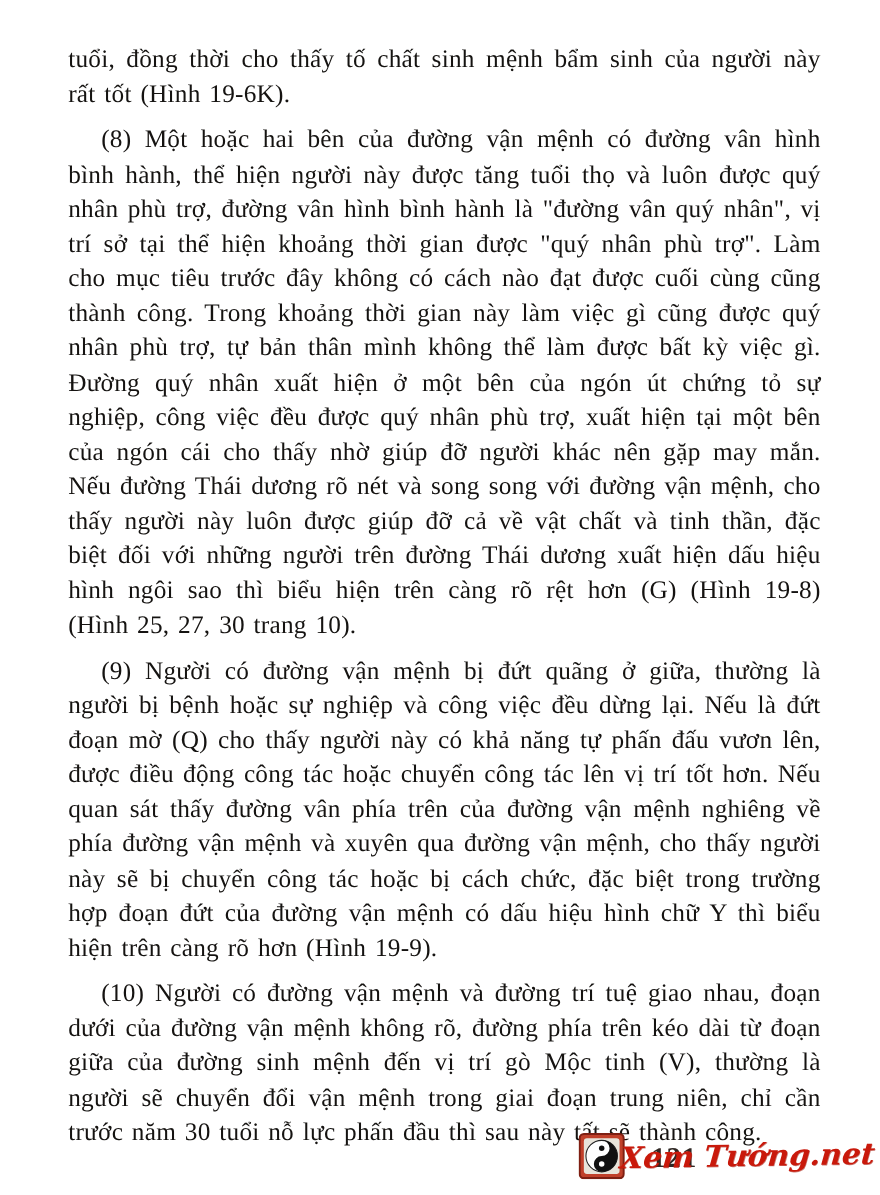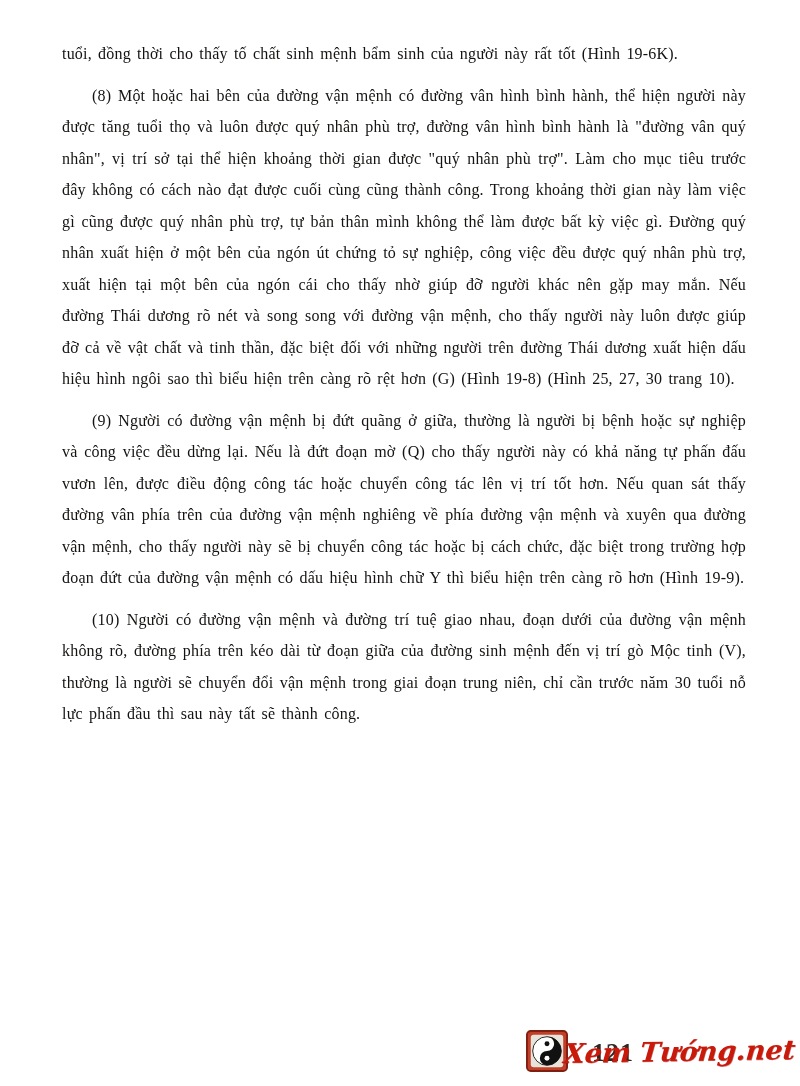--- a/index.html
+++ b/index.html
@@ -17,21 +17,21 @@
     color: #151311;
   }
   .text-block {
     position: absolute;
     top: 38px;
     left: 62px;
     width: 684px;
   }
   .text-block p {
     margin: 0 0 10px 0;
-    font-size: 16px;
+    font-size: 23px;
     line-height: 31.5px;
     text-align: justify;
     letter-spacing: 0.2px;
     word-spacing: 2px;
   }
   .text-block p.indent {
     text-indent: 30px;
   }
   
   .footer {

